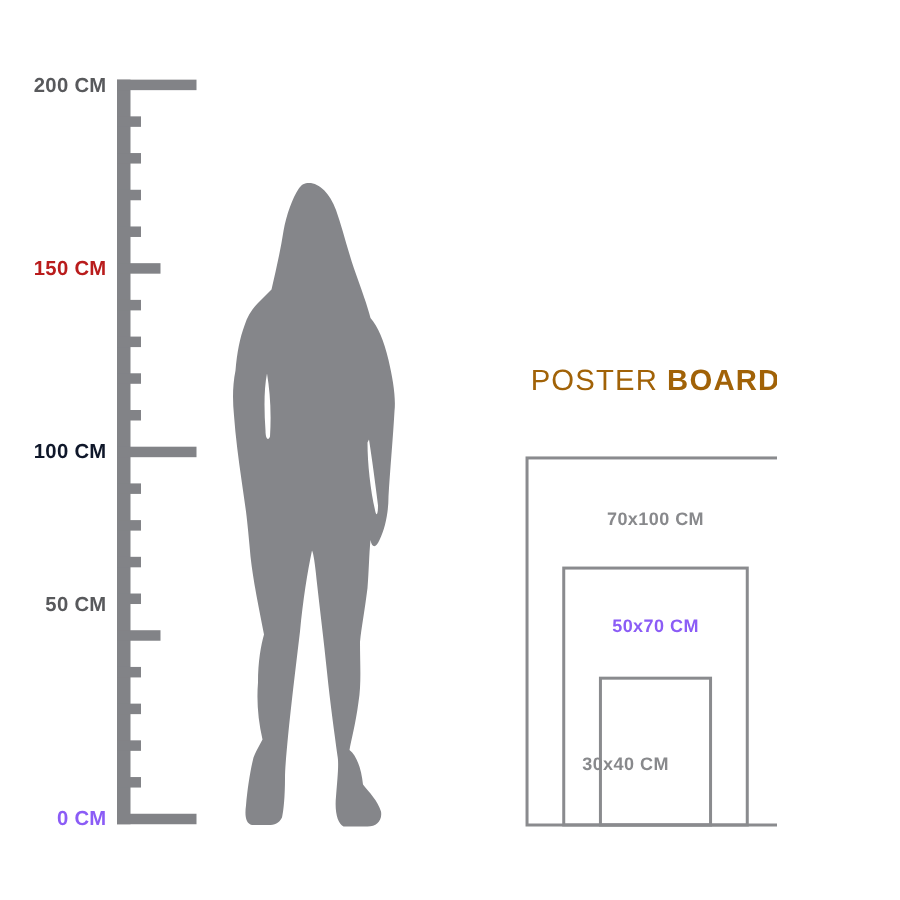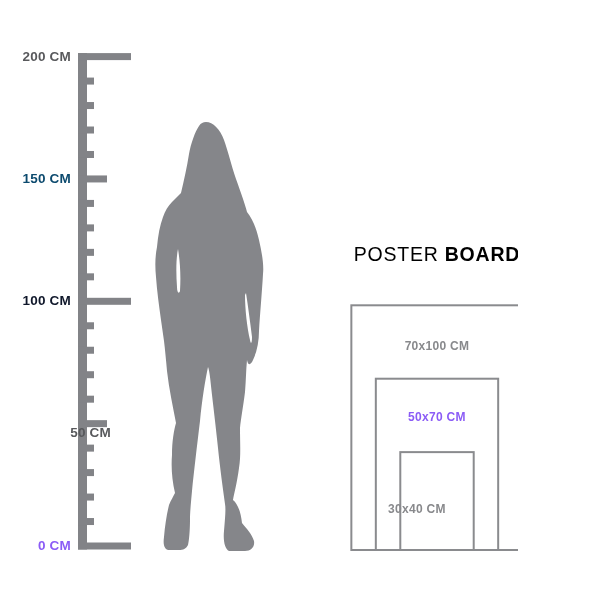--- a/index.html
+++ b/index.html
@@ -111,27 +111,27 @@
 
     <g id="poster-rects">
         <rect x="351.355" y="305.29999999999995" width="171.29" height="244.70000000000002" fill="none" stroke="#8A8B8E" stroke-width="2"></rect>
         <rect x="375.825" y="378.71000000000004" width="122.35000000000001" height="171.29" fill="none" stroke="#8A8B8E" stroke-width="2"></rect>
         <rect x="400.295" y="452.12" width="73.41" height="97.88" fill="none" stroke="#8A8B8E" stroke-width="2"></rect>
       </g>
   </svg>
 
   <div id="ruler-labels">
       <div class="ruler-label" style="top: 47.6px; color: rgb(88, 89, 92);">200 CM</div>
-      <div class="ruler-label" style="top: 169.95px; color: #0c4a6e;">150 CM</div>
+      <div class="ruler-label" style="top: 169.95px; color: #b91c1c;">150 CM</div>
       <div class="ruler-label" style="top: 292.3px; color: #0f172a;">100 CM</div>
-      <div class="ruler-label" style="top: 424px; color: rgb(88, 89, 92); margin-left: 40px;">50 CM</div>
+      <div class="ruler-label" style="top: 394px; color: rgb(88, 89, 92);">50 CM</div>
       <div class="ruler-label" style="top: 537px; color: #8b5cf6;">0 CM</div>
     </div>
 
-  <div class="pb-title" style="color: #000000;">
+  <div class="pb-title" style="color: #a16207;">
     <span>POSTER</span><span class="bold">BOARD</span>
   </div>
 
   <div id="poster-labels">
       <div class="poster-label" style="left: 437px; top: 339.3px; color: rgb(136, 137, 140);">70x100 CM</div>
       <div class="poster-label" style="left: 437px; top: 409.71px; color: #8b5cf6;">50x70 CM</div>
       <div class="poster-label" style="left: 417px; top: 502.12px; color: rgb(136, 137, 140);">30x40 CM</div>
     </div>
 </div>
 

